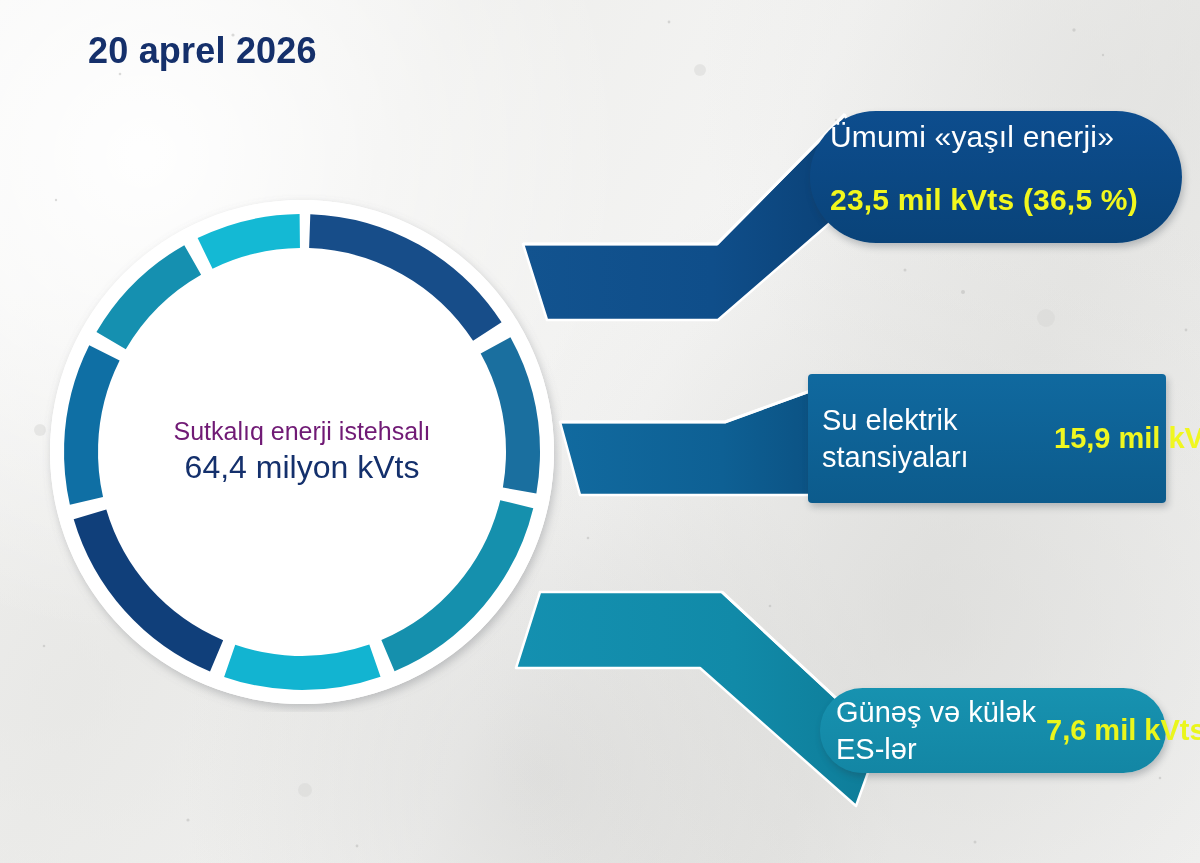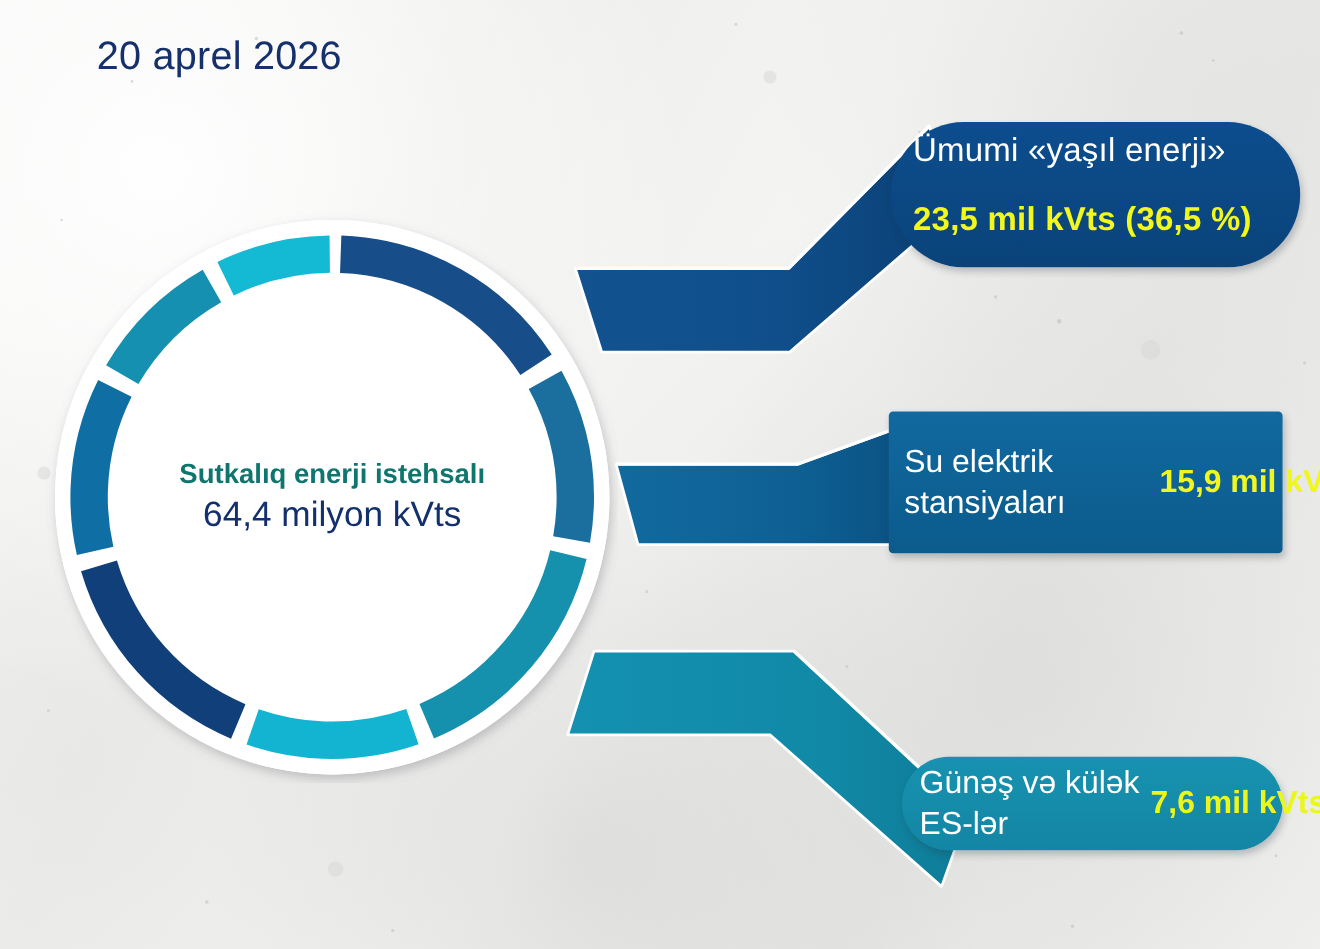--- a/index.html
+++ b/index.html
@@ -39,21 +39,21 @@
     inset: 0;
     opacity: 0.5;
   }
 
   
   #title {
     position: absolute;
     left: 88px;
     top: 30px;
     font-size: 36px;
-    font-weight: normal;
+    font-weight: bold;
     color: #15306b;
     letter-spacing: 0.2px;
     white-space: nowrap;
   }
 
   
   #donut-wrap {
     position: absolute;
     left: 42px;
     top: 192px;
@@ -69,22 +69,22 @@
     width: 520px;
     height: 520px;
     display: flex;
     flex-direction: column;
     align-items: center;
     justify-content: center;
     pointer-events: none;
   }
   #center-line1 {
     font-size: 25px;
-    color: #0f766e;
-    font-weight: bold;
+    color: #701a75;
+    font-weight: normal;
     white-space: nowrap;
     line-height: 1.15;
   }
   #center-line2 {
     font-size: 32px;
     color: #14306c;
     font-weight: normal;
     white-space: nowrap;
     line-height: 1.25;
     margin-top: 2px;

